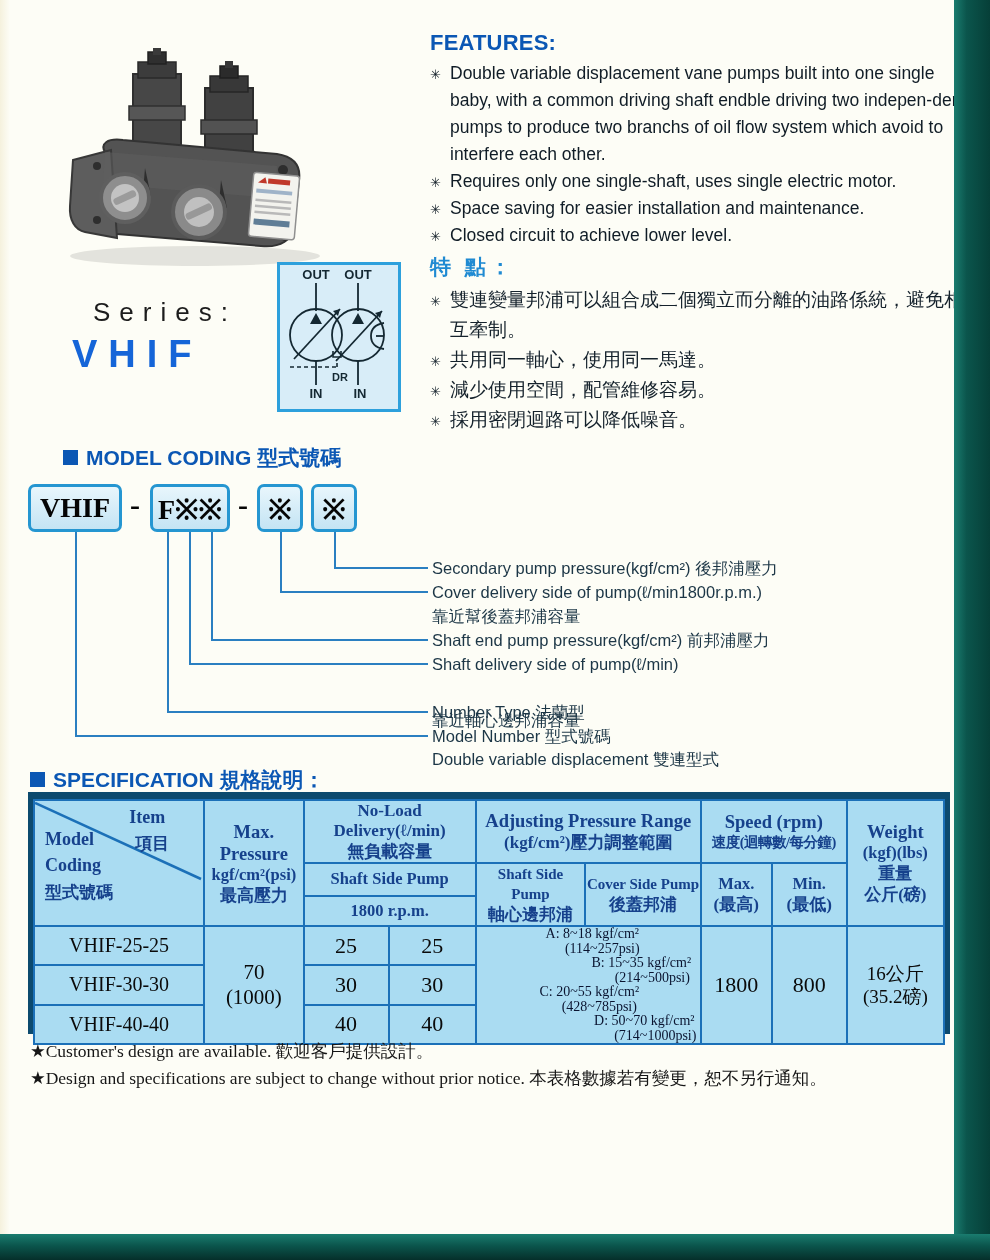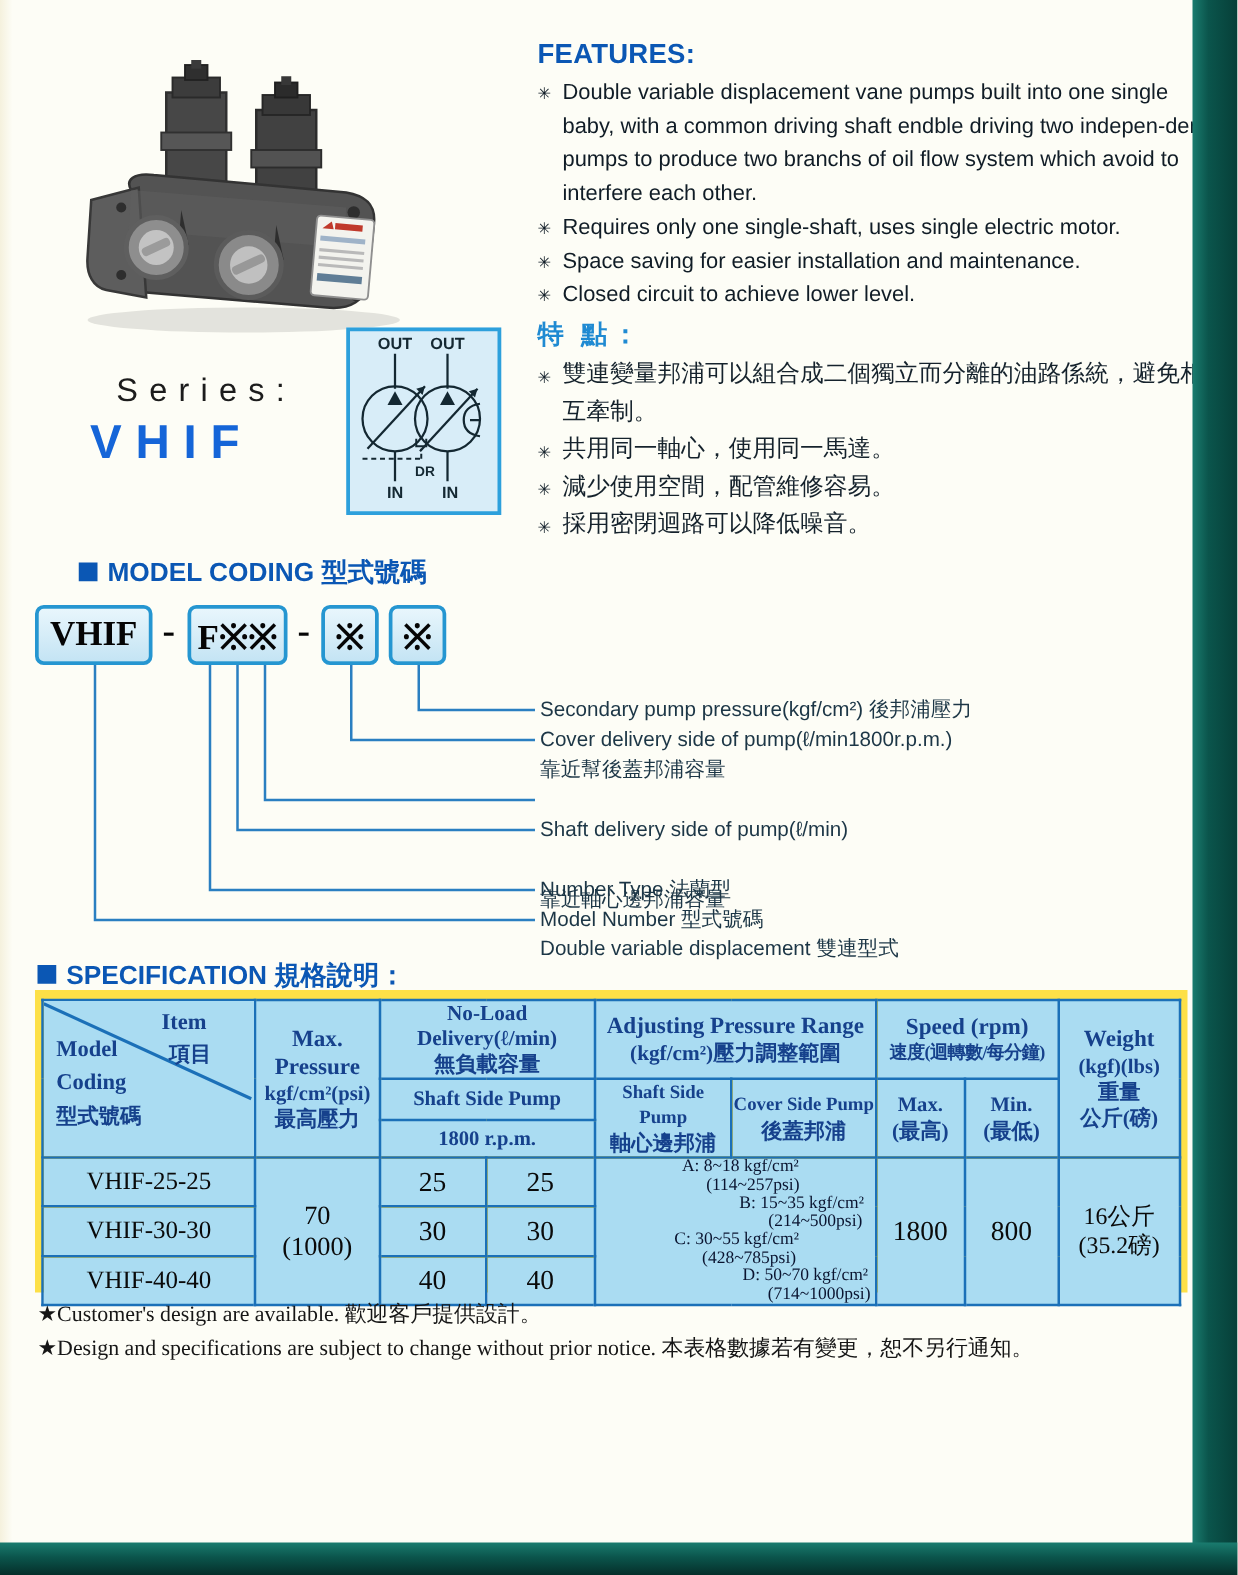--- a/index.html
+++ b/index.html
@@ -42,21 +42,21 @@
     background:linear-gradient(to bottom,#e8f6fc,#c4e4f4);border:3px solid #2596d1;border-radius:7px;
     display:flex;align-items:center;justify-content:center;
     font-family:"Liberation Serif",serif;font-weight:bold;font-size:28px;color:#050505;}
   .mc-dash{position:absolute;top:488px;font-size:30px;font-weight:bold;color:#050505;font-family:"Liberation Serif",serif;}
   .leader-svg{position:absolute;left:0;top:0;width:990px;height:1260px;pointer-events:none;}
   .mc-label{position:absolute;left:432px;height:24px;line-height:24px;font-size:16.5px;color:#1c3646;white-space:nowrap;}
 
   
   .spec-heading{position:absolute;left:30px;top:766px;font-size:21px;font-weight:bold;color:#0b57b4;}
   .spec-heading .sq{display:inline-block;width:15px;height:15px;background:#0b57b4;margin-right:8px;}
-  .spec-panel{position:absolute;left:28px;top:792px;width:922px;height:242px;background:#fde047;}
+  .spec-panel{position:absolute;left:28px;top:792px;width:922px;height:242px;background:#0c4a6e;}
   table.spec{border-collapse:collapse;margin:7px 5px;table-layout:fixed;width:912px;
     font-family:"Liberation Serif",serif;color:#16418c;}
   table.spec th,table.spec td{border:2px solid #1b70b8;padding:0;text-align:center;vertical-align:middle;
     background:#aadcf2;overflow:hidden;}
   table.spec th{font-weight:bold;}
   tr.h1{height:52px;}tr.h2{height:28px;}tr.h3{height:26px;}
   tr.b{height:39px;}
   .th-l1{font-size:18.5px;line-height:22px;}
   .th-zh{font-size:17px;line-height:21px;}
   .th-zh-sm{font-size:14.5px;line-height:19px;letter-spacing:-.5px;}
@@ -230,20 +230,21 @@
       <polyline points="190,532 190,664 428,664"></polyline>
       <polyline points="212,532 212,640 428,640"></polyline>
       <polyline points="281,532 281,592 428,592"></polyline>
       <polyline points="335,532 335,568 428,568"></polyline>
     </g>
   </svg>
 
   <div class="mc-label" style="top:556px;">Secondary pump pressure(kgf/cm²) 後邦浦壓力</div>
   <div class="mc-label" style="top:580px;">Cover delivery side of pump(ℓ/min1800r.p.m.)</div>
   <div class="mc-label" style="top:604px;">靠近幫後蓋邦浦容量</div>
+  <div class="mc-label" style="top:628px;">Shaft end pump pressure(kgf/cm²) 前邦浦壓力</div>
   <div class="mc-label" style="top:652px;">Shaft delivery side of pump(ℓ/min)</div>
   <div class="mc-label" style="top:708px;">靠近軸心邊邦浦容量</div>
   <div class="mc-label" style="top:700px;">Number Type 法蘭型</div>
   <div class="mc-label" style="top:724px;">Model Number 型式號碼</div>
   <div class="mc-label" style="top:747px;">Double variable displacement 雙連型式</div>
 
   <div class="spec-heading">
     <span class="sq"></span><span>SPECIFICATION</span>
     <span>規格說明：</span>
   </div>
@@ -326,21 +327,21 @@
           <div>70</div>
           <div>(1000)</div>
         </td>
         <td class="num">25</td>
         <td class="num">25</td>
         <td colspan="2" rowspan="3" class="prange">
           <div class="pr-line" style="margin-left:8px;">A: 8~18 kgf/cm²</div>
           <div class="pr-line" style="margin-left:28px;">(114~257psi)</div>
           <div class="pr-line" style="margin-left:106px;">B: 15~35 kgf/cm²</div>
           <div class="pr-line" style="margin-left:128px;">(214~500psi)</div>
-          <div class="pr-line" style="margin-left:2px;">C: 30~55 kgf/cm²</div>
+          <div class="pr-line" style="margin-left:2px;">C: 20~55 kgf/cm²</div>
           <div class="pr-line" style="margin-left:22px;">(428~785psi)</div>
           <div class="pr-line" style="margin-left:112px;">D: 50~70 kgf/cm²</div>
           <div class="pr-line" style="margin-left:134px;">(714~1000psi)</div>
         </td>
         <td rowspan="3" class="num">1800</td>
         <td rowspan="3" class="num">800</td>
         <td rowspan="3" class="weight">
           <div>16公斤</div>
           <div>(35.2磅)</div>
         </td>

